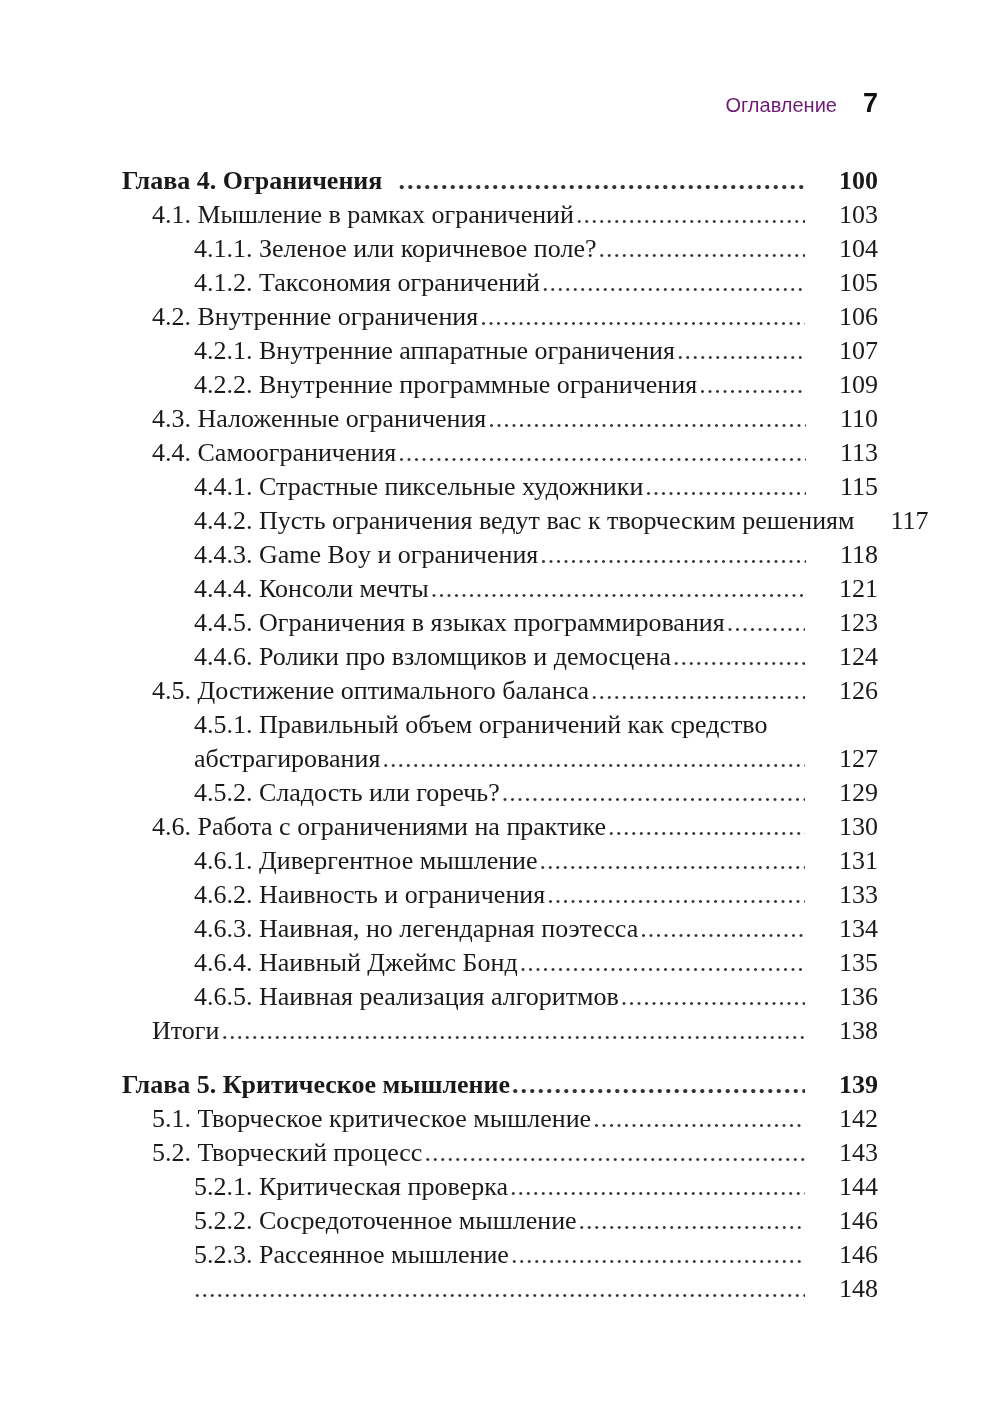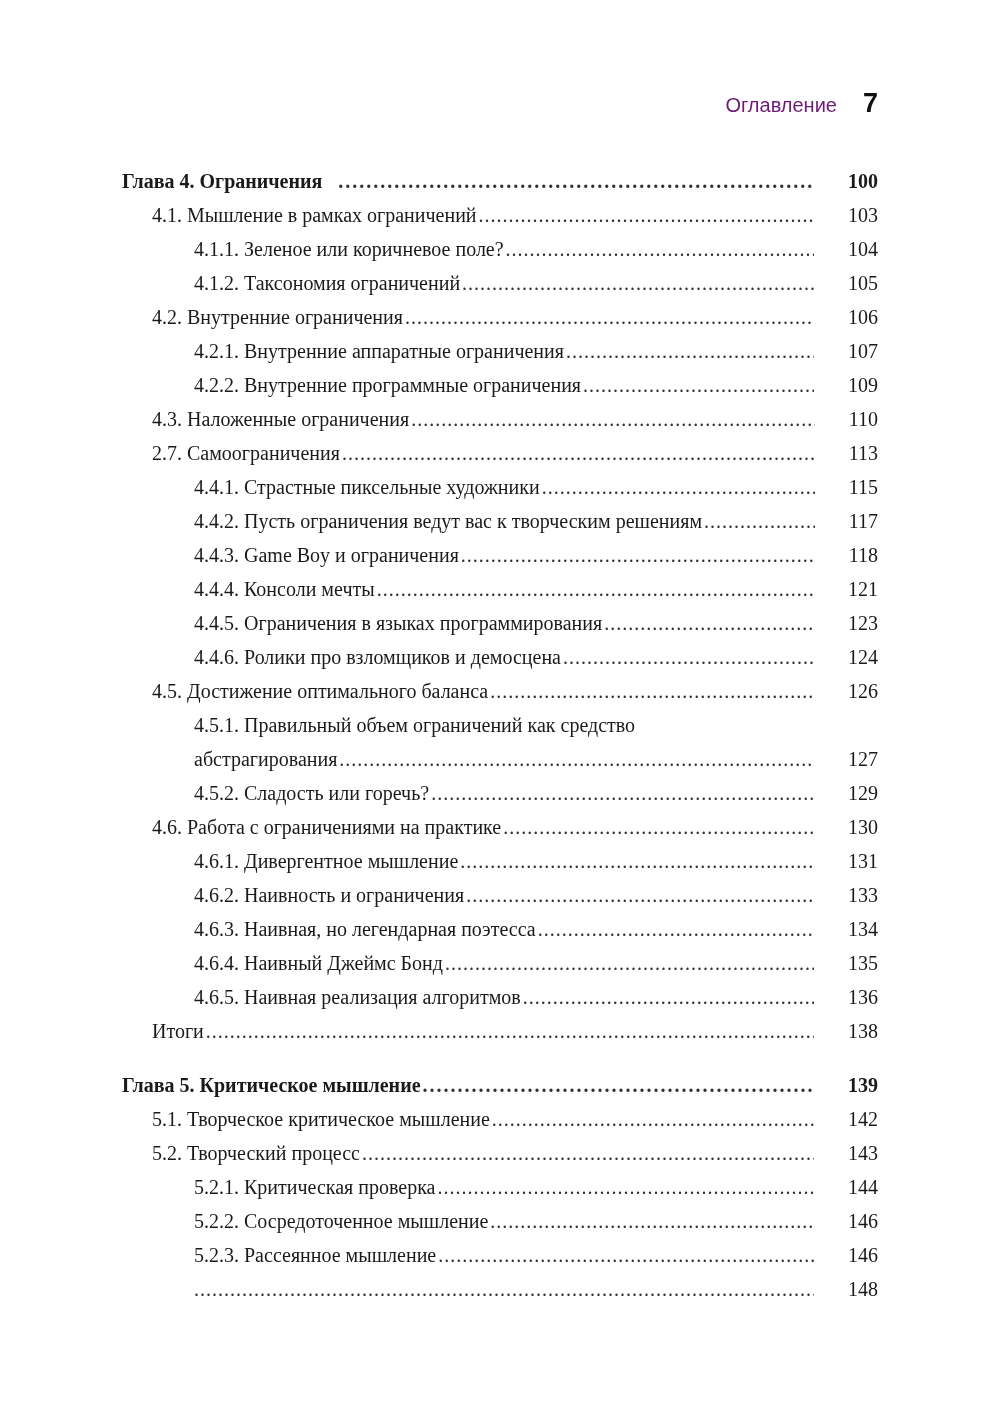--- a/index.html
+++ b/index.html
@@ -39,21 +39,21 @@
       left: 122px;
       top: 164px;
       width: 756px;
     }
     .chapter {
       margin-bottom: 20px;
     }
     .entry {
       display: flex;
       align-items: baseline;
-      font-size: 20px;
+      font-size: 26px;
       line-height: 34px;
       height: 34px;
       white-space: nowrap;
     }
     .entry.level-0 { font-weight: bold; }
     .entry.level-1 { padding-left: 30px; }
     .entry.level-2 { padding-left: 72px; }
     .entry .label {
       flex: 0 0 auto;
       padding-right: 2px;
@@ -136,21 +136,21 @@
       <span class="label">4.2.2. Внутренние программные ограничения</span>
       <span class="leader"></span>
       <span class="page">109</span>
     </div>
     <div class="entry level-1">
       <span class="label">4.3. Наложенные ограничения</span>
       <span class="leader"></span>
       <span class="page">110</span>
     </div>
     <div class="entry level-1">
-      <span class="label">2.7. Самоограничения</span>
+      <span class="label">4.4. Самоограничения</span>
       <span class="leader"></span>
       <span class="page">113</span>
     </div>
     <div class="entry level-2">
       <span class="label">4.4.1. Страстные пиксельные художники</span>
       <span class="leader"></span>
       <span class="page">115</span>
     </div>
     <div class="entry level-2">
       <span class="label">4.4.2. Пусть ограничения ведут вас к творческим решениям</span>

